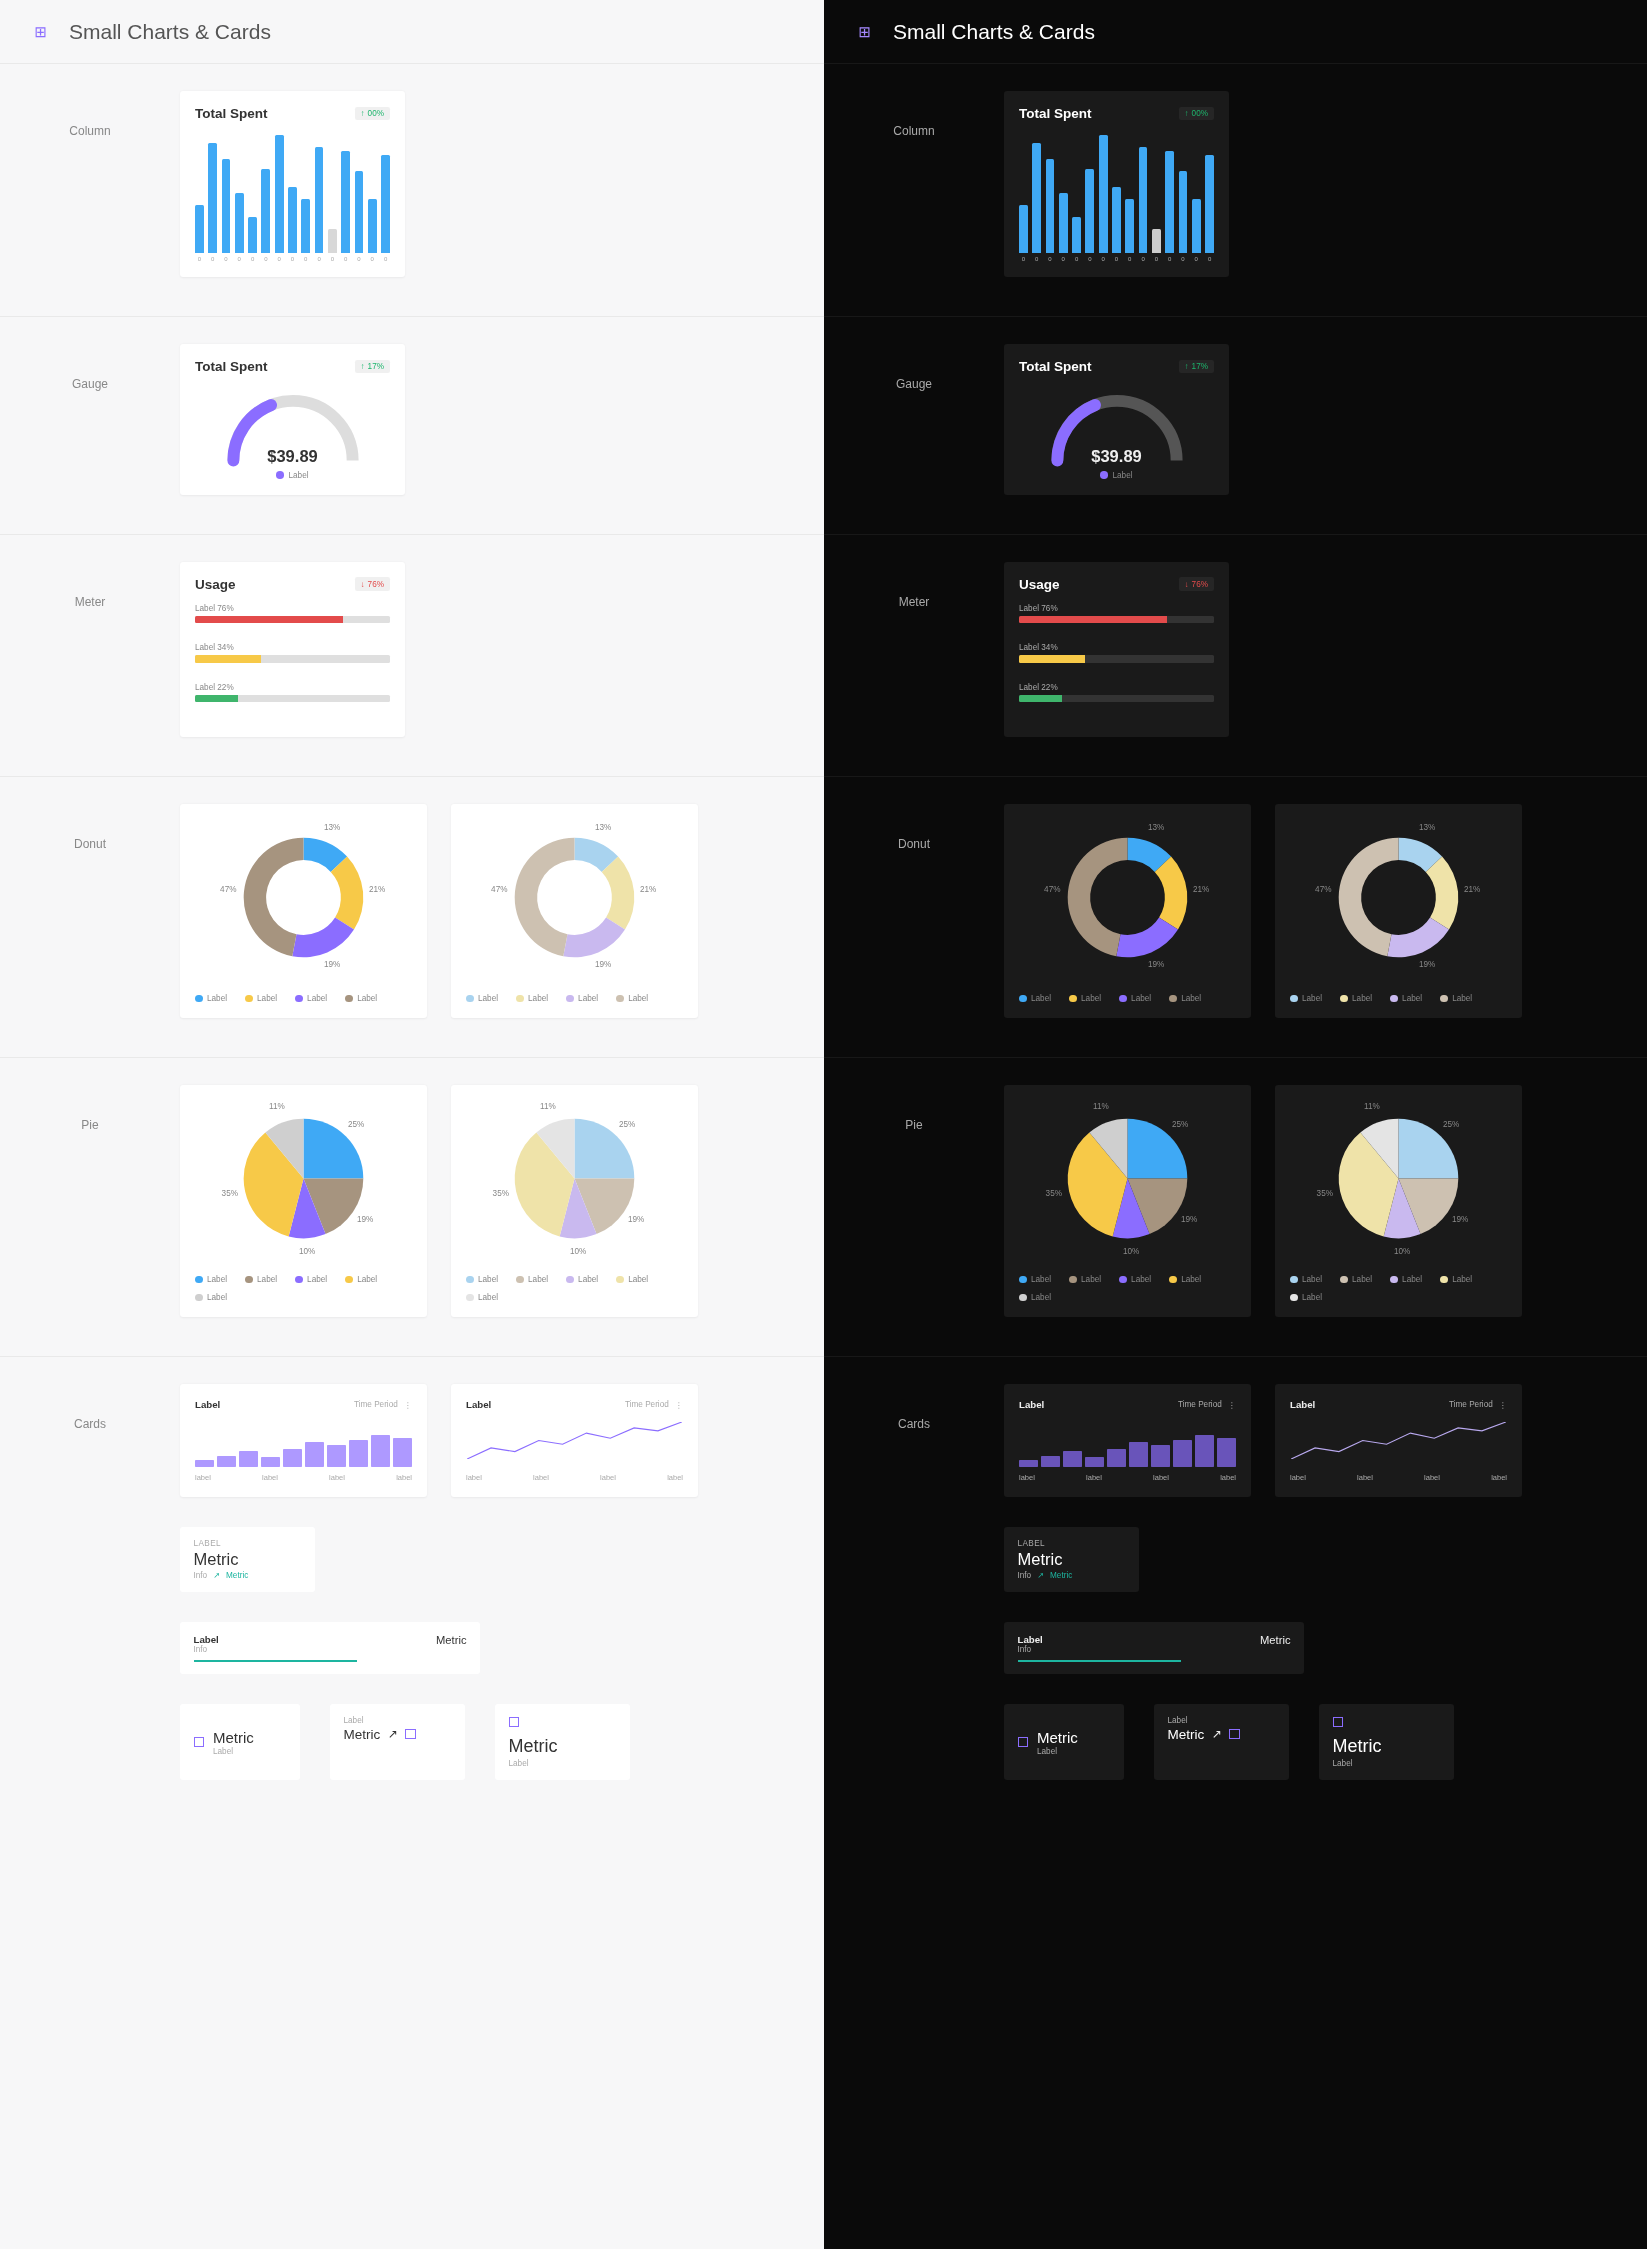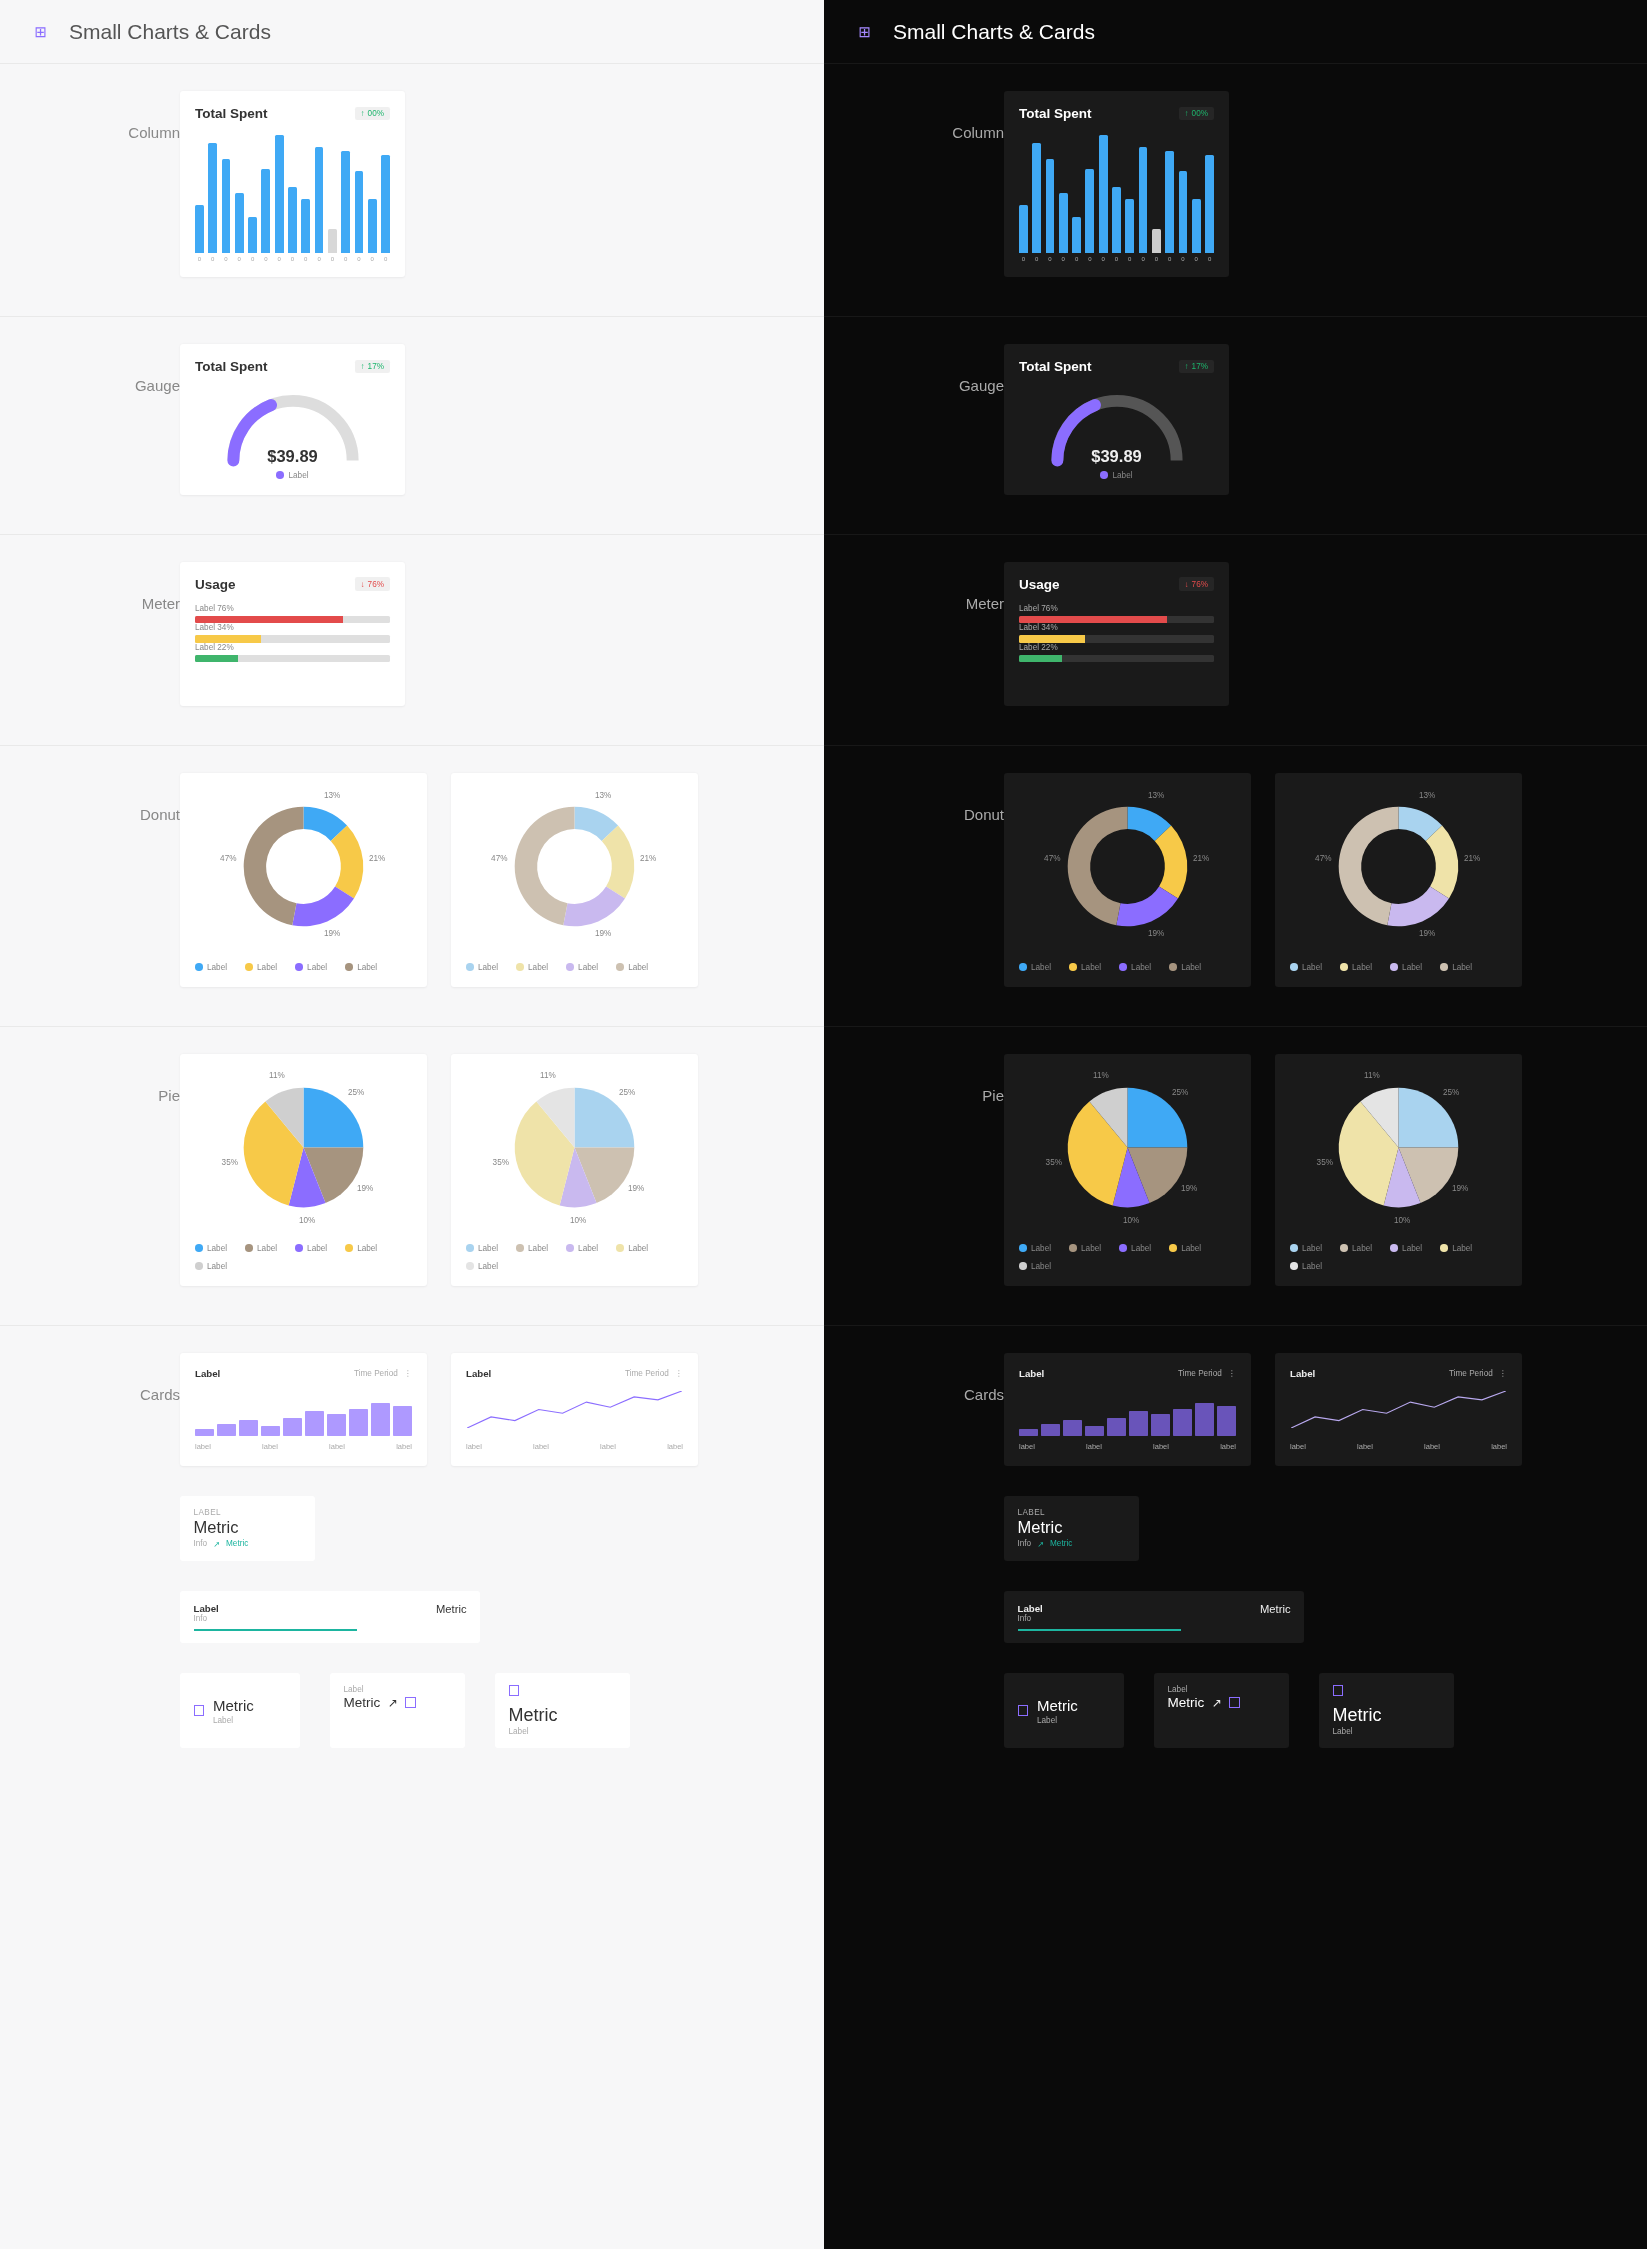--- a/index.html
+++ b/index.html
@@ -7,21 +7,21 @@
 .panel{width:824px;height:2250px}
 .light{background:#f7f7f8;color:#333}
 .dark{background:#0a0a0a;color:#eee}
 .hdr{display:flex;align-items:center;gap:15px;padding:18px 27px;font-size:21px;font-weight:400}
 .dark .hdr{color:#fff}
 .light .hdr{color:#555}
 .hdr-icon{width:27px;height:27px;display:flex;align-items:center;justify-content:center;font-size:15px}
 .light .hdr-icon{color:#8b6dff}
 .dark .hdr-icon{color:#a589ff}
 .row{display:flex;border-top:0.7px solid rgba(128,128,128,.12)}
-.row-label{width:180px;padding-top:60px;text-align:right;font-size:15px;color:#888}
+.row-label{width:180px;padding-top:60px;text-align:center;font-size:12px;color:#888}
 .dark .row-label{color:#aaa}
 .row-body{flex:1;padding:27px 27px 39px 0;display:flex;gap:24px;flex-wrap:wrap}
 .card{background:#fff;border-radius:3px;padding:15px;box-shadow:0 0.7px 2.2px rgba(0,0,0,.06)}
 .dark .card{background:#1a1a1a;box-shadow:none}
 .card-hdr{display:flex;justify-content:space-between;align-items:center;margin-bottom:12px}
 .card-title{font-size:13.5px;font-weight:600}
 .dark .card-title{color:#fff}
 .badge{display:inline-flex;align-items:center;gap:3px;background:rgba(128,128,128,.12);border-radius:2.2px;padding:2.2px 6px;font-size:8.2px}
 .badge.up{color:#1db56c}
 .badge.down{color:#e34b4b}
@@ -34,21 +34,21 @@
 .xaxis{display:flex;gap:4.5px;margin-top:3px}
 .xaxis span{flex:1;text-align:center;font-size:6px;color:#aaa}
 
 .gauge-card{width:225px}
 .gauge-svg{display:block;margin:0 auto}
 .gauge-val{text-align:center;font-size:16.5px;font-weight:600;margin-top:-21px}
 .lg-item{display:flex;align-items:center;gap:4.5px;font-size:8.2px;color:#888;justify-content:center;margin-top:4.5px}
 .dot{width:7.5px;height:7.5px;border-radius:50%}
 
 .meter-card{width:225px}
-.meter-row{margin-bottom:0}
+.meter-row{margin-bottom:20px}
 .meter-lbl{font-size:8.2px;color:#888;margin-bottom:3px}
 .dark .meter-lbl{color:#aaa}
 .meter-track{height:7.5px;background:rgba(128,128,128,.25);border-radius:1.5px;position:relative;overflow:hidden}
 .meter-fill{height:100%}
 
 .chart-card{width:247px}
 .ring-wrap{position:relative;width:157px;height:157px;margin:0 auto 18px}
 .ring-lbl{position:absolute;font-size:8.2px;color:#888}
 .legend{display:flex;flex-wrap:wrap;gap:9px 18px}
 .legend .lg-item{justify-content:flex-start;margin:0}

